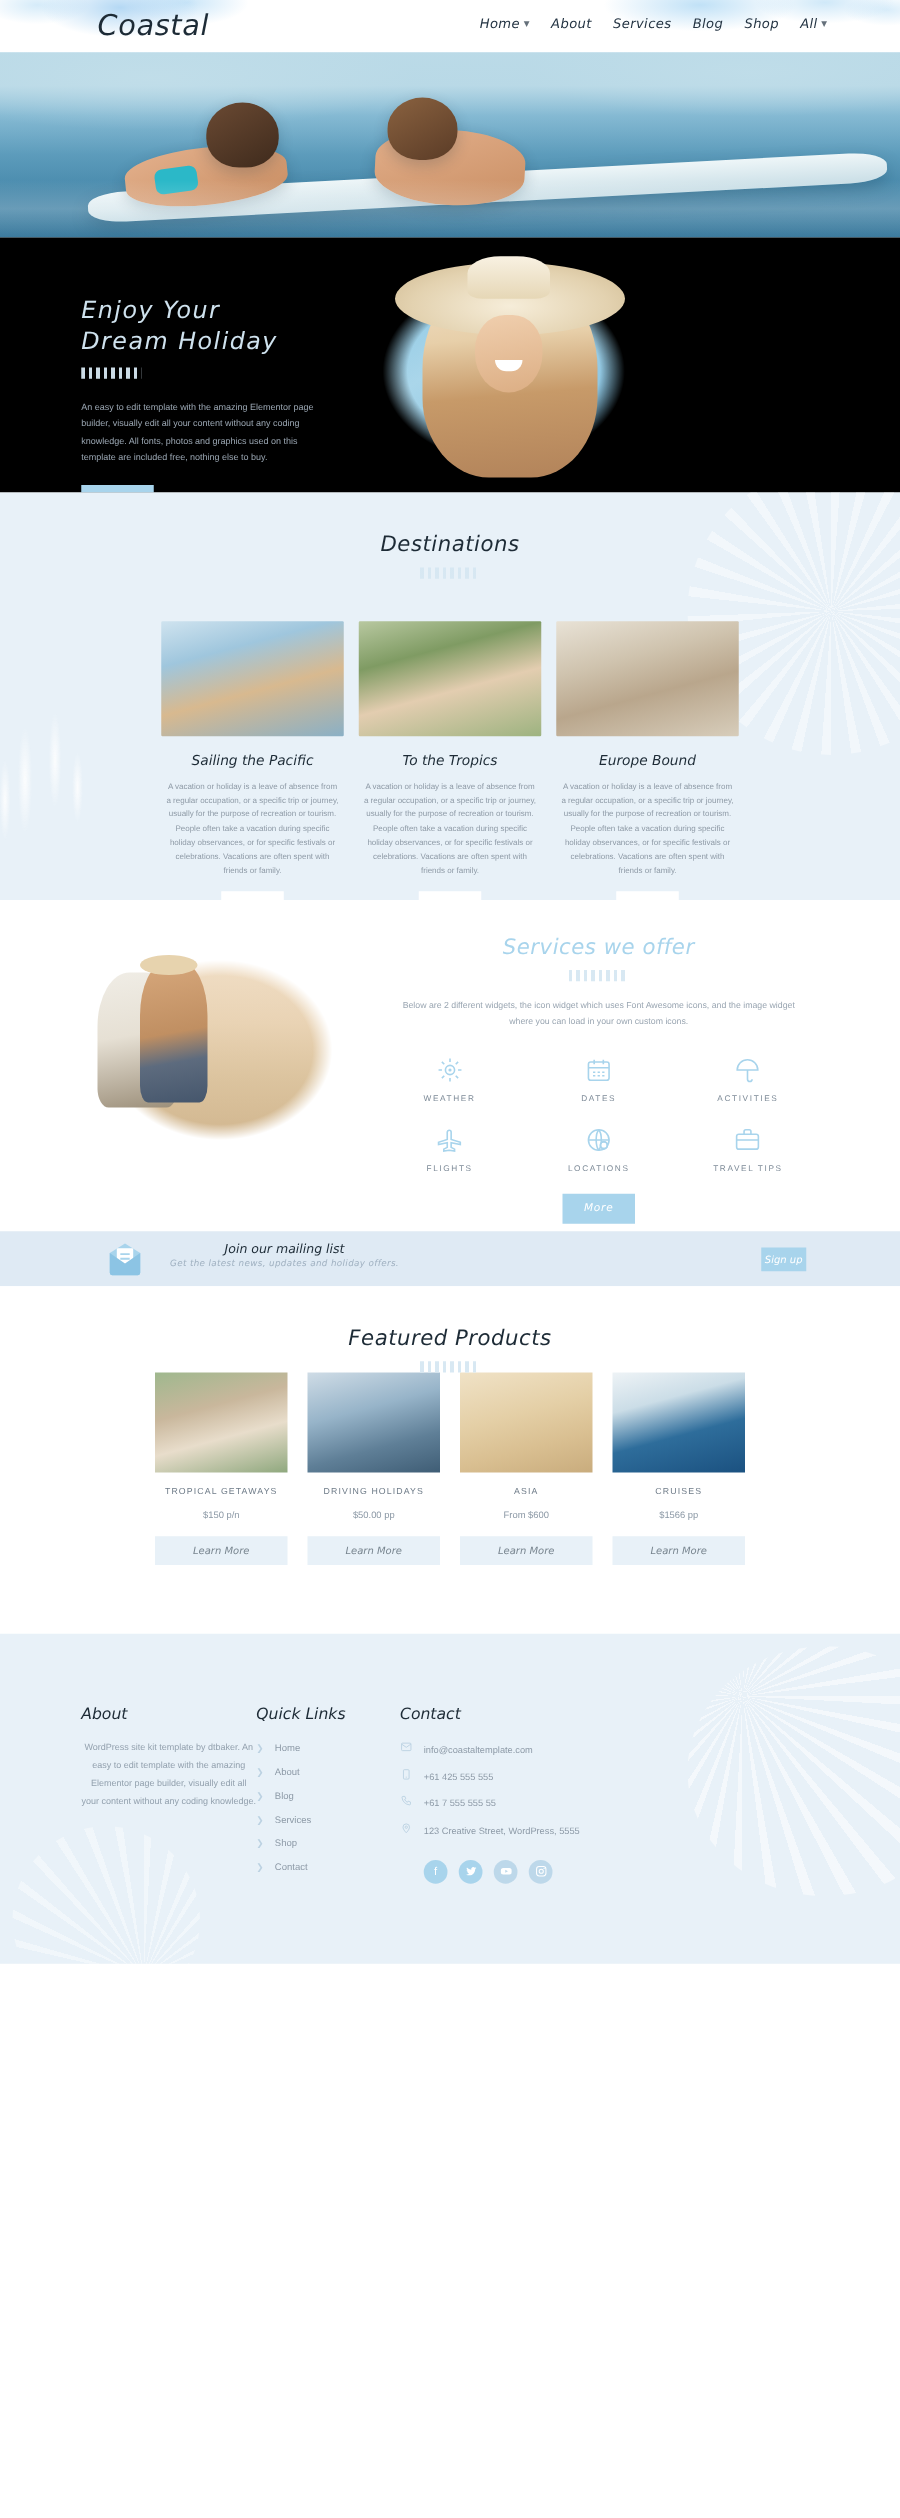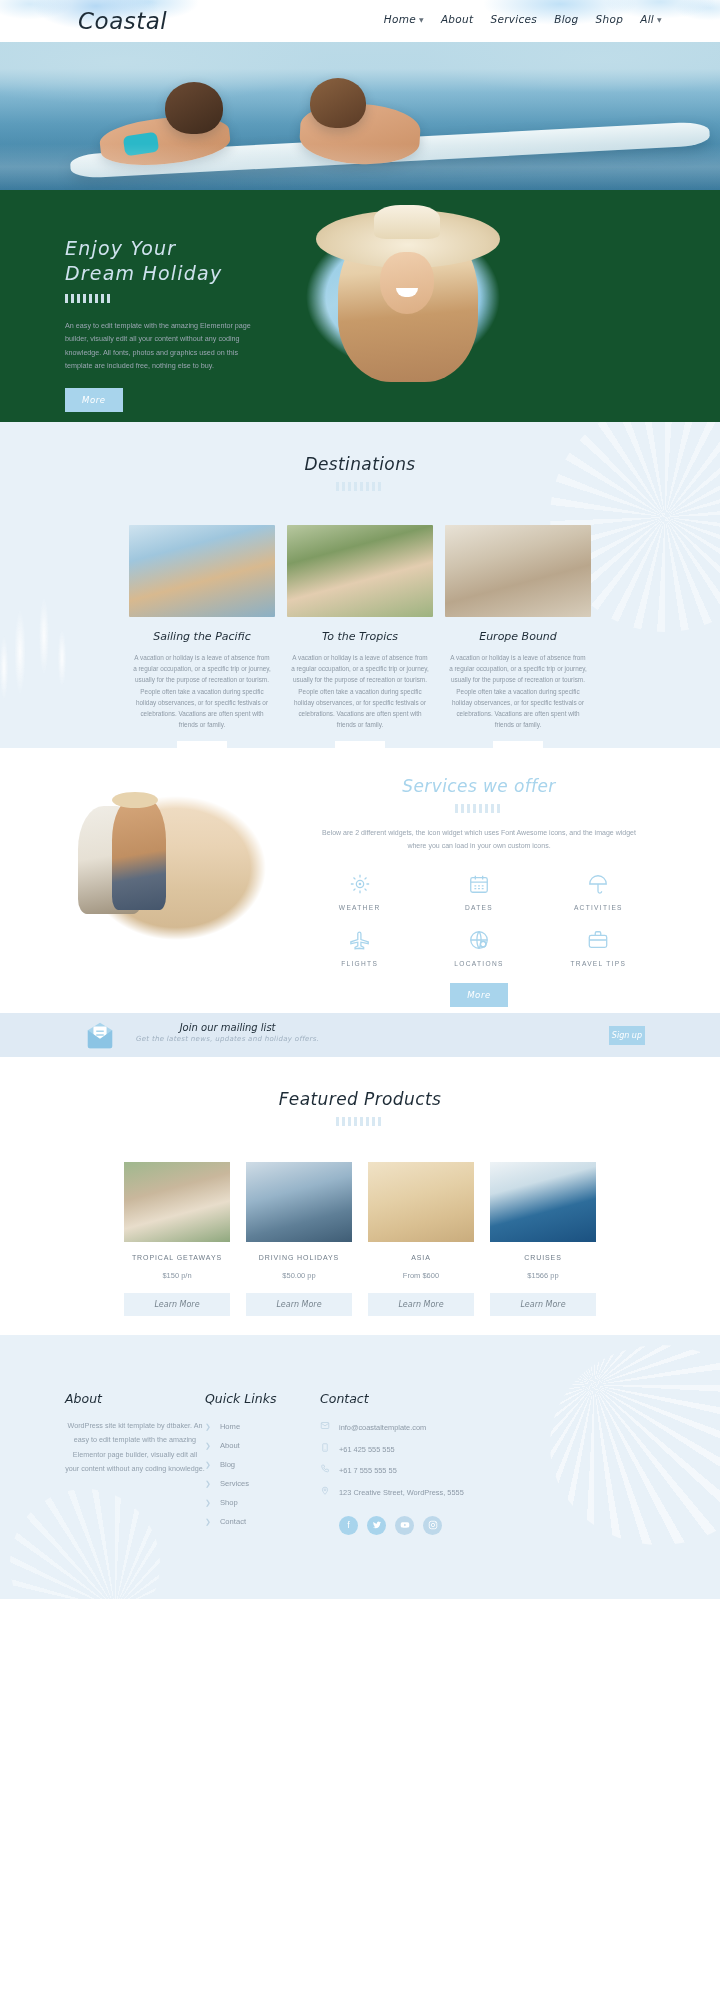--- a/index.html
+++ b/index.html
@@ -80,21 +80,21 @@
     position: absolute; left: 124px; top: 92px; width: 34px; height: 20px;
     background: #2bb8c8; border-radius: 6px; transform: rotate(-8deg);
   }
   .hero-foam {
     position: absolute; left: 0; right: 0; bottom: 0; height: 46px;
     background: linear-gradient(180deg, rgba(255,255,255,0), rgba(255,255,255,.22) 50%, rgba(255,255,255,.05));
   }
 
   
   .intro {
-    position: relative; height: 232px; background: #14532d; overflow: hidden;
+    position: relative; height: 204px; background: #000000; overflow: hidden;
   }
   .intro-left { position: absolute; left: 65px; top: 46px; width: 198px; }
   .intro-title {
     font-size: 19px; line-height: 1.32; color: #cfe2ee; letter-spacing: 1.2px;
   }
   .squiggle {
     margin-top: 8px; width: 48px; height: 9px;
     background:
       repeating-linear-gradient(90deg, #d6e7f2 0 3px, transparent 3px 6px);
     opacity: .95;
@@ -225,21 +225,21 @@
   .mail-title { font-size: 10px; color: #1d2b36; text-align: center; }
   .mail-sub { margin-top: 2px; font-size: 7px; color: #9fb0c0; letter-spacing: .3px; }
   .btn-signup-bar {
     position: absolute; right: 75px; top: 13px;
     background: #a8d4ec; color: #ffffff; font-size: 8px;
     padding: 5px 3px; border: none; cursor: pointer;
   }
 
   
   .featured { position: relative; height: 278px; background: #ffffff; text-align: center; }
-  .products { display: flex; gap: 16px; justify-content: center; margin-top: 36px; }
+  .products { display: flex; gap: 16px; justify-content: center; }
   .product { width: 106px; }
   .product-img { width: 106px; height: 80px; }
   .p1 { background: linear-gradient(165deg,#9fb88e 0%, #c9b79c 36%, #e8ddcb 62%, #8fa87e 100%); }
   .p2 { background: linear-gradient(165deg,#cfdce6 0%, #97b4c9 38%, #5f7f97 70%, #3f5d75 100%); }
   .p3 { background: linear-gradient(165deg,#f0e2c6 0%, #e4cfa6 42%, #d9bf91 70%, #c9ac7d 100%); }
   .p4 { background: linear-gradient(165deg,#e9eef1 0%, #bcd2de 34%, #2f6e9c 62%, #1d5versa 100%); }
   .p4 { background: linear-gradient(165deg,#eef3f6 0%, #cbdde7 30%, #2e6d9b 60%, #1b5180 100%); }
   .product-name {
     margin-top: 12px; font-size: 7px; letter-spacing: .9px; color: #6e7b88;
   }

